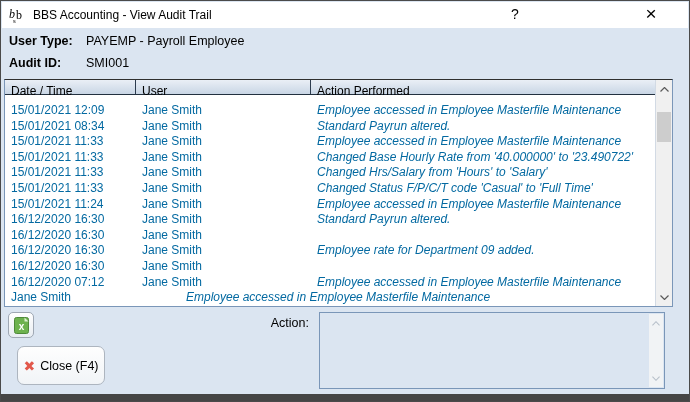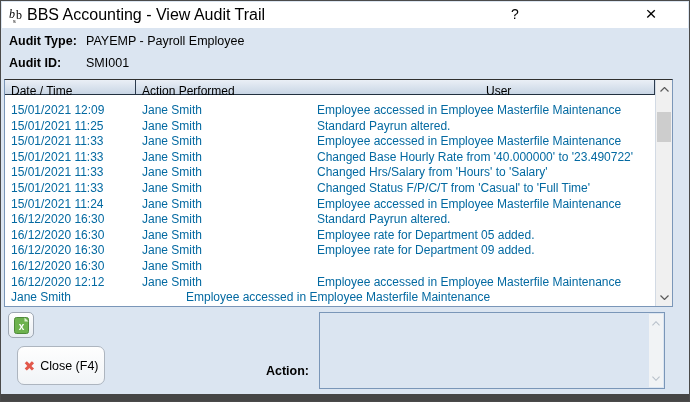--- a/index.html
+++ b/index.html
@@ -3,21 +3,21 @@
 <meta charset="utf-8">
 <style>
   html,body{margin:0;padding:0;}
   body{width:690px;height:402px;position:relative;font-family:"Liberation Sans",sans-serif;background:#888;}
   .window{position:absolute;left:0;top:0;width:690px;height:402px;box-sizing:border-box;
           border:1px solid #4a4a4a;background:#dbe5f1;overflow:hidden;}
   
   .titlebar{position:absolute;left:1px;top:1px;right:1px;height:26px;background:#ffffff;
             display:flex;align-items:center;}
   .app-icon{margin-left:7px;width:18px;height:16px;flex:none;}
-  .title-text{font-size:16px;color:#000;}
+  .title-text{margin-left:6px;font-size:12px;color:#000;}
   .cap-btn{position:absolute;top:0;height:26px;width:34px;display:flex;align-items:center;
            justify-content:center;color:#000;cursor:default;}
   .help-btn{left:497px;font-size:14px;}
   .close-cap{left:633px;font-size:19px;font-weight:300;line-height:26px;}
   
   .meta-label{position:absolute;left:8px;font-size:12.5px;font-weight:bold;color:#000;}
   .meta-value{position:absolute;left:85px;font-size:12.5px;color:#000;}
   .row-type{top:33px;}
   .row-id{top:55px;}
   
@@ -28,34 +28,34 @@
          font-size:12px;color:#000;}
   .hcell{box-sizing:border-box;padding:4px 0 0 6px;border-right:1px solid #2d3c4e;height:100%;}
   .h1{width:131px;}
   .h2{width:175px;}
   .h3{flex:1;border-right:none;}
   .tbody{position:absolute;left:0;top:23px;bottom:0;right:17px;overflow:hidden;background:#fff;}
   .trow{display:flex;height:15.6px;line-height:15.6px;font-size:12px;color:#0369a1;white-space:nowrap;}
   .trow span{box-sizing:border-box;padding-left:6px;overflow:hidden;}
   .c1{width:131px;flex:none;}
   .c2{width:175px;flex:none;}
-  .c3{flex:1;}
+  .c3{flex:1;font-style:italic;}
   
   .vscroll{position:absolute;top:0;bottom:0;right:0;width:17px;background:#f0f0f0;
            border-left:1px solid #d2dae4;box-sizing:border-box;}
   .sb-btn{position:absolute;left:0;right:0;height:16px;display:flex;align-items:center;justify-content:center;}
   .sb-up{top:1px;}
   .sb-down{bottom:1px;}
   .sb-thumb{position:absolute;left:1px;right:1px;top:32px;height:30px;background:#cdcdcd;}
   
   .excel-btn{position:absolute;left:7px;top:311px;width:26px;height:26px;box-sizing:border-box;
              border:1px solid #9fa8b4;border-radius:5px;background:linear-gradient(#ffffff,#e8edf2);
              display:flex;align-items:center;justify-content:center;}
   .action-label{position:absolute;left:238px;top:315px;width:70px;text-align:right;
-                font-size:12.5px;font-weight:bold;color:#000;margin-top:48px;}
+                font-size:12.5px;font-weight:normal;color:#000;}
   .action-box{position:absolute;left:318px;top:311px;width:346px;height:77px;box-sizing:border-box;
               background:#dbe5f1;border:1px solid #7a96b8;font-size:12px;color:#000;}
   .action-sb{position:absolute;top:1px;bottom:1px;right:1px;width:14px;background:#f1f3f5;}
   .asb-arrow{position:absolute;left:0;right:0;height:14px;display:flex;align-items:center;justify-content:center;}
   .asb-up{top:2px;}
   .asb-down{bottom:2px;}
   .close-btn{position:absolute;left:16px;top:345px;width:88px;height:39px;box-sizing:border-box;
              border:1px solid #adb5bf;border-radius:7px;background:linear-gradient(#fefefe,#f1f4f7);
              display:flex;align-items:center;justify-content:center;gap:5px;font-size:12.5px;color:#000;}
   .red-x{color:#e2584b;font-size:14px;line-height:1;}
@@ -70,40 +70,40 @@
     <svg class="app-icon" viewBox="0 0 18 16" width="18" height="16">
       <text x="0" y="11" font-size="12" font-family="serif" font-style="italic" fill="#000">b</text>
       <text x="7" y="12" font-size="12" font-family="serif" fill="#000">b</text>
       <text x="4" y="15.5" font-size="7" font-family="serif" fill="#000">s</text>
     </svg>
     <span class="title-text">BBS Accounting - View Audit Trail</span>
   </div>
   <div class="cap-btn help-btn">?</div>
   <div class="cap-btn close-cap">×</div>
 
-  <div class="meta-label row-type">Audit Type:</div>
+  <div class="meta-label row-type">User Type:</div>
   <div class="meta-value row-type">PAYEMP - Payroll Employee</div>
   <div class="meta-label row-id">Audit ID:</div>
   <div class="meta-value row-id">SMI001</div>
 
   <div class="panel">
     <div class="thead">
       <div class="hcell h1">Date / Time</div>
+      <div class="hcell h2">User</div>
       <div class="hcell h3">Action Performed</div>
-      <div class="hcell h2">User</div>
     </div>
     <div class="tbody">
   <div class="trow">
     <span class="c1">15/01/2021 12:09</span>
     <span class="c2">Jane Smith</span>
     <span class="c3">Employee accessed in Employee Masterfile Maintenance</span>
   </div>
 
   <div class="trow">
-    <span class="c1">15/01/2021 11:25</span>
+    <span class="c1">15/01/2021 08:34</span>
     <span class="c2">Jane Smith</span>
     <span class="c3">Standard Payrun altered.</span>
   </div>
 
   <div class="trow">
     <span class="c1">15/01/2021 11:33</span>
     <span class="c2">Jane Smith</span>
     <span class="c3">Employee accessed in Employee Masterfile Maintenance</span>
   </div>
 
@@ -115,54 +115,53 @@
 
   <div class="trow">
     <span class="c1">15/01/2021 11:33</span>
     <span class="c2">Jane Smith</span>
     <span class="c3">Changed Hrs/Salary from 'Hours' to 'Salary'</span>
   </div>
 
   <div class="trow">
     <span class="c1">15/01/2021 11:33</span>
     <span class="c2">Jane Smith</span>
-    <span class="c3">Changed Status F/P/C/T from 'Casual' to 'Full Time'</span>
+    <span class="c3">Changed Status F/P/C/T code 'Casual' to 'Full Time'</span>
   </div>
 
   <div class="trow">
     <span class="c1">15/01/2021 11:24</span>
     <span class="c2">Jane Smith</span>
     <span class="c3">Employee accessed in Employee Masterfile Maintenance</span>
   </div>
 
   <div class="trow">
     <span class="c1">16/12/2020 16:30</span>
     <span class="c2">Jane Smith</span>
     <span class="c3">Standard Payrun altered.</span>
   </div>
 
   <div class="trow">
     <span class="c1">16/12/2020 16:30</span>
     <span class="c2">Jane Smith</span>
-    <span class="c3">Employee rate for Department 05 added.</span>
   </div>
 
   <div class="trow">
     <span class="c1">16/12/2020 16:30</span>
     <span class="c2">Jane Smith</span>
     <span class="c3">Employee rate for Department 09 added.</span>
   </div>
 
   <div class="trow">
     <span class="c1">16/12/2020 16:30</span>
     <span class="c2">Jane Smith</span>
   </div>
 
   <div class="trow">
-    <span class="c1">16/12/2020 12:12</span>
+    <span class="c1">16/12/2020 07:12</span>
     <span class="c2">Jane Smith</span>
     <span class="c3">Employee accessed in Employee Masterfile Maintenance</span>
   </div>
 
   <div class="trow">
     <span class="c2">Jane Smith</span>
     <span class="c3">Employee accessed in Employee Masterfile Maintenance</span>
   </div>
 </div>
     <div class="vscroll">

